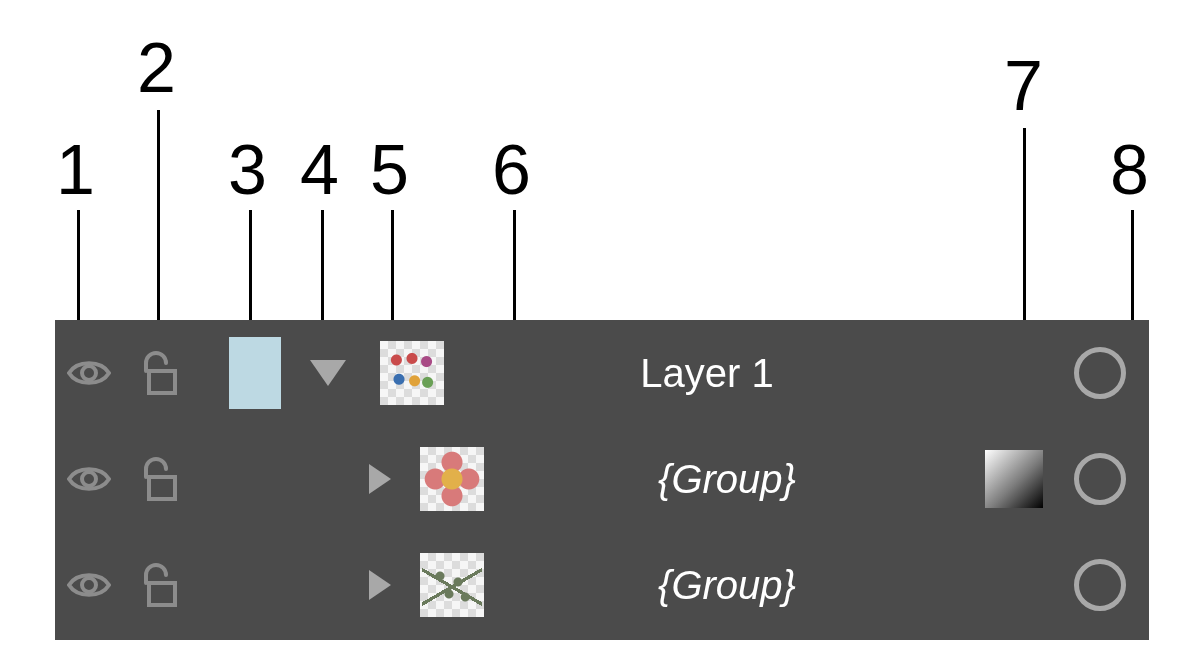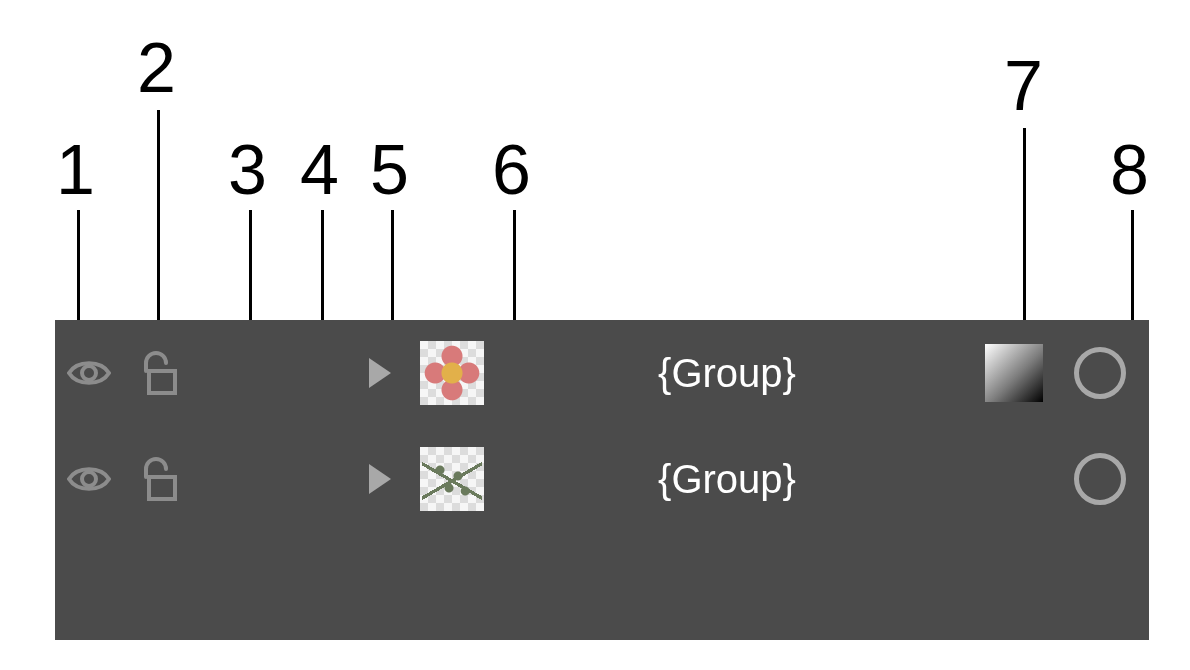--- a/index.html
+++ b/index.html
@@ -57,21 +57,21 @@
   .icon-cell svg { display: block; }
 
   .eye-cell   { left: 0;   width: 68px; }
   .lock-cell  { left: 68px; width: 70px; }
   .color-cell { left: 170px; width: 60px; }
   .disc-cell  { left: 238px; width: 70px; }
   .disc-cell-sub { left: 290px; width: 70px; }
   .thumb-cell { left: 320px; width: 74px; }
   .thumb-cell-sub { left: 360px; width: 74px; }
   .name-cell  { left: 400px; right: 190px; }
-  .name-cell-sub { left: 440px; right: 190px; }
+  .name-cell-sub { left: 440px; right: 190px; font-style: italic; }
   .appear-cell{ right: 100px; width: 70px; }
   .target-cell{ right: 14px;  width: 70px; }
 
   .color-swatch {
     width: 52px;
     height: 72px;
     background: #bdd9e3;
   }
 
   .disclosure {
@@ -169,45 +169,44 @@
   <div class="callout-line" style="left:157px; top:110px; height:230px;"></div>
   <div class="callout-line" style="left:249px; top:210px; height:130px;"></div>
   <div class="callout-line" style="left:321px; top:210px; height:136px;"></div>
   <div class="callout-line" style="left:391px; top:210px; height:120px;"></div>
   <div class="callout-line" style="left:513px; top:210px; height:140px;"></div>
   <div class="callout-line" style="left:1023px;top:128px; height:320px;"></div>
   <div class="callout-line" style="left:1131px;top:210px; height:130px;"></div>
 
   <div class="panel">
 
-
     <div class="row">
       <div class="icon-cell eye-cell">
         <svg width="44" height="30" viewBox="0 0 44 30">
           <path d="M2 15 C10 2, 34 2, 42 15 C34 28, 10 28, 2 15 Z" fill="none" stroke="#8c8c8c" stroke-width="4"></path>
           <circle cx="22" cy="15" r="7" fill="none" stroke="#8c8c8c" stroke-width="4"></circle>
         </svg>
       </div>
       <div class="icon-cell lock-cell">
         <svg width="42" height="48" viewBox="0 0 42 48">
           <path d="M9 22 V14 a10 10 0 0 1 20 0" fill="none" stroke="#8c8c8c" stroke-width="4" stroke-linecap="round"></path>
           <rect x="12" y="22" width="26" height="22" fill="none" stroke="#8c8c8c" stroke-width="4"></rect>
         </svg>
       </div>
-      <div class="icon-cell disc-cell-sub">
-        <div class="disclosure right"></div>
-      </div>
-      <div class="icon-cell thumb-cell-sub">
-        <div class="thumb flower"></div>
-      </div>
-      <div class="icon-cell name-cell-sub">
-        <div class="layer-name">{Group}</div>
-      </div>
-      <div class="icon-cell appear-cell">
-        <div class="appearance-swatch"></div>
+      <div class="icon-cell color-cell">
+        <div class="color-swatch"></div>
+      </div>
+      <div class="icon-cell disc-cell">
+        <div class="disclosure down"></div>
+      </div>
+      <div class="icon-cell thumb-cell">
+        <div class="thumb flowers"></div>
+      </div>
+      <div class="icon-cell name-cell">
+        <div class="layer-name">Layer 1</div>
       </div>
       <div class="icon-cell target-cell">
         <div class="target-ring"></div>
       </div>
     </div>
 
     <div class="row">
       <div class="icon-cell eye-cell">
         <svg width="44" height="30" viewBox="0 0 44 30">
           <path d="M2 15 C10 2, 34 2, 42 15 C34 28, 10 28, 2 15 Z" fill="none" stroke="#8c8c8c" stroke-width="4"></path>
@@ -217,24 +216,54 @@
       <div class="icon-cell lock-cell">
         <svg width="42" height="48" viewBox="0 0 42 48">
           <path d="M9 22 V14 a10 10 0 0 1 20 0" fill="none" stroke="#8c8c8c" stroke-width="4" stroke-linecap="round"></path>
           <rect x="12" y="22" width="26" height="22" fill="none" stroke="#8c8c8c" stroke-width="4"></rect>
         </svg>
       </div>
       <div class="icon-cell disc-cell-sub">
         <div class="disclosure right"></div>
       </div>
       <div class="icon-cell thumb-cell-sub">
-        <div class="thumb leaves"></div>
+        <div class="thumb flower"></div>
       </div>
       <div class="icon-cell name-cell-sub">
         <div class="layer-name">{Group}</div>
       </div>
+      <div class="icon-cell appear-cell">
+        <div class="appearance-swatch"></div>
+      </div>
       <div class="icon-cell target-cell">
         <div class="target-ring"></div>
       </div>
     </div>
 
+    <div class="row">
+      <div class="icon-cell eye-cell">
+        <svg width="44" height="30" viewBox="0 0 44 30">
+          <path d="M2 15 C10 2, 34 2, 42 15 C34 28, 10 28, 2 15 Z" fill="none" stroke="#8c8c8c" stroke-width="4"></path>
+          <circle cx="22" cy="15" r="7" fill="none" stroke="#8c8c8c" stroke-width="4"></circle>
+        </svg>
+      </div>
+      <div class="icon-cell lock-cell">
+        <svg width="42" height="48" viewBox="0 0 42 48">
+          <path d="M9 22 V14 a10 10 0 0 1 20 0" fill="none" stroke="#8c8c8c" stroke-width="4" stroke-linecap="round"></path>
+          <rect x="12" y="22" width="26" height="22" fill="none" stroke="#8c8c8c" stroke-width="4"></rect>
+        </svg>
+      </div>
+      <div class="icon-cell disc-cell-sub">
+        <div class="disclosure right"></div>
+      </div>
+      <div class="icon-cell thumb-cell-sub">
+        <div class="thumb leaves"></div>
+      </div>
+      <div class="icon-cell name-cell-sub">
+        <div class="layer-name">{Group}</div>
+      </div>
+      <div class="icon-cell target-cell">
+        <div class="target-ring"></div>
+      </div>
+    </div>
+
   </div>
 </div>
 
 </body></html>

